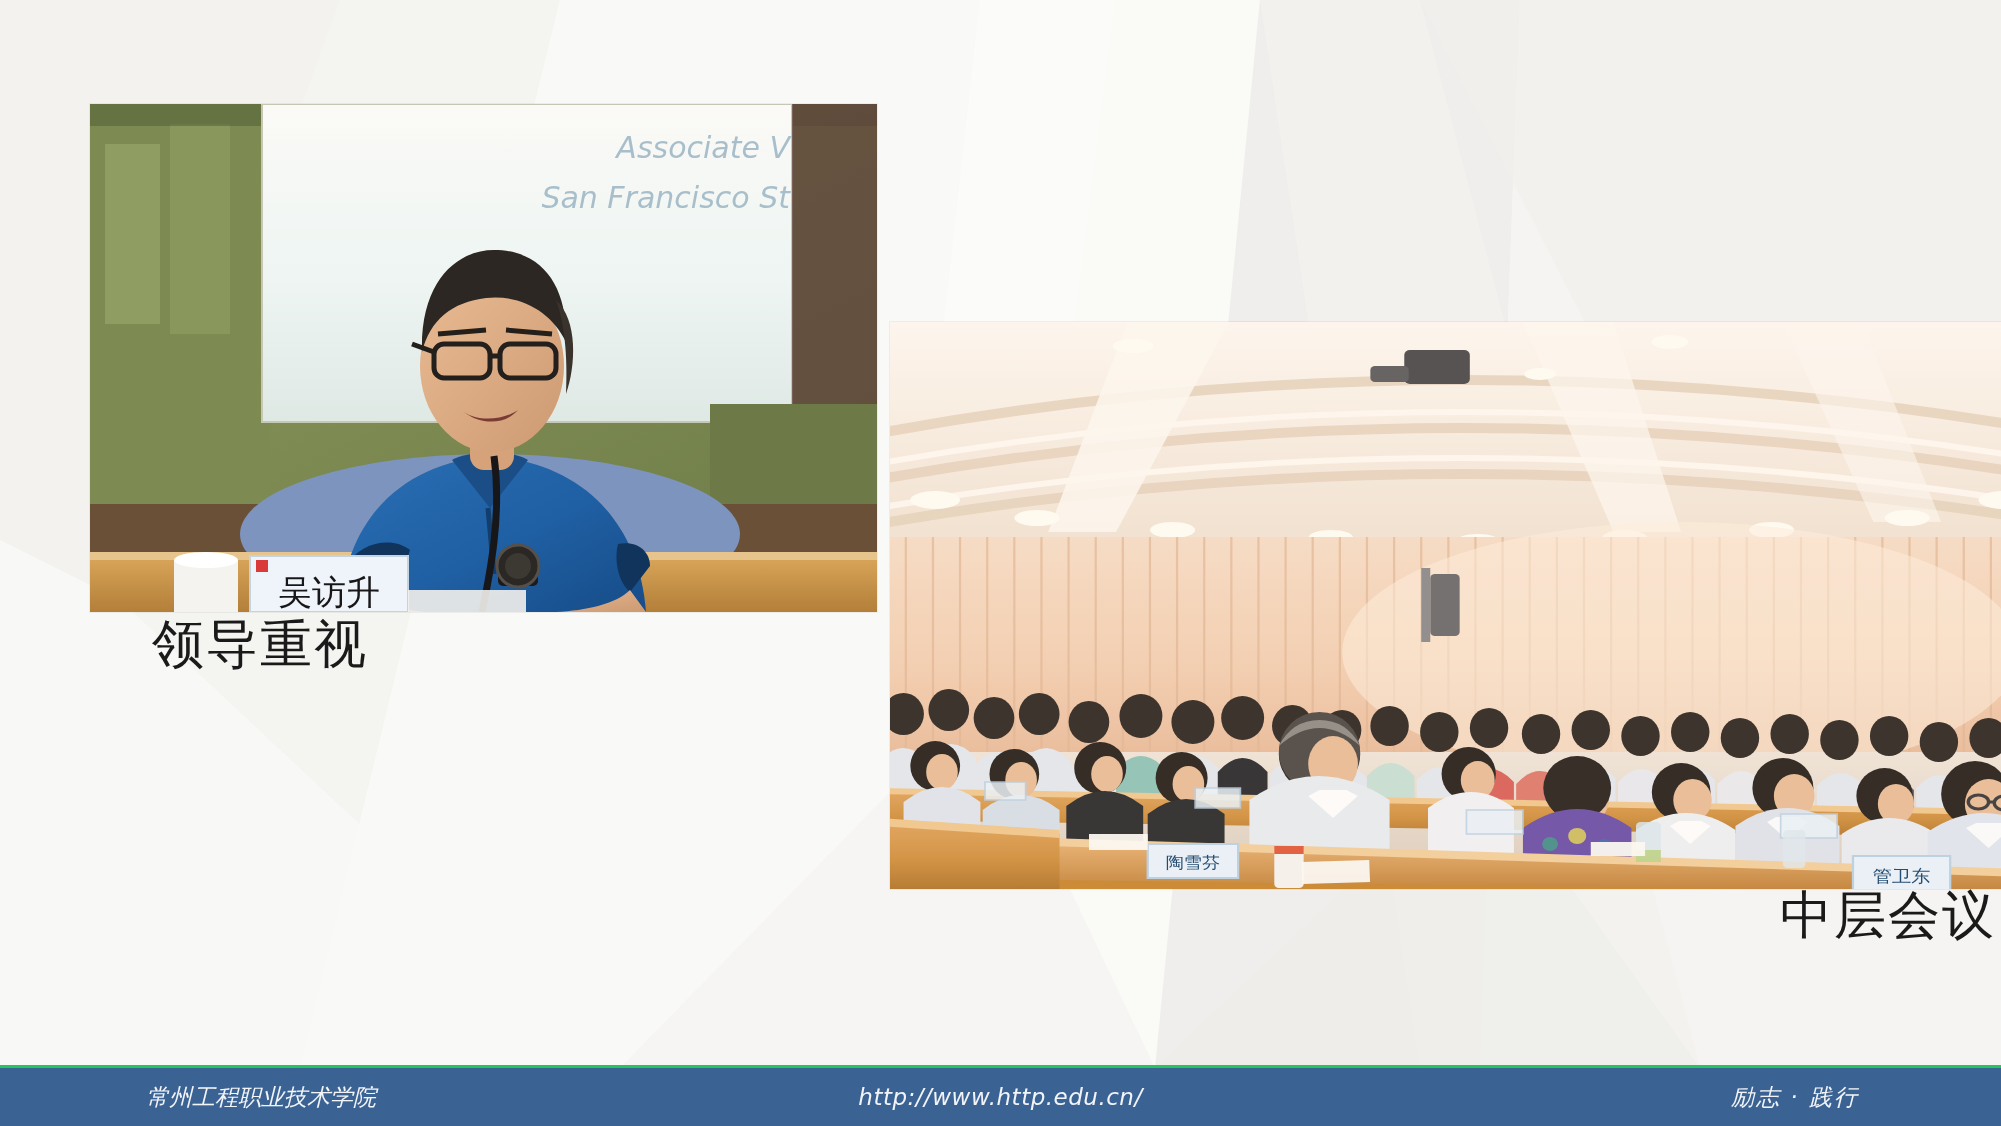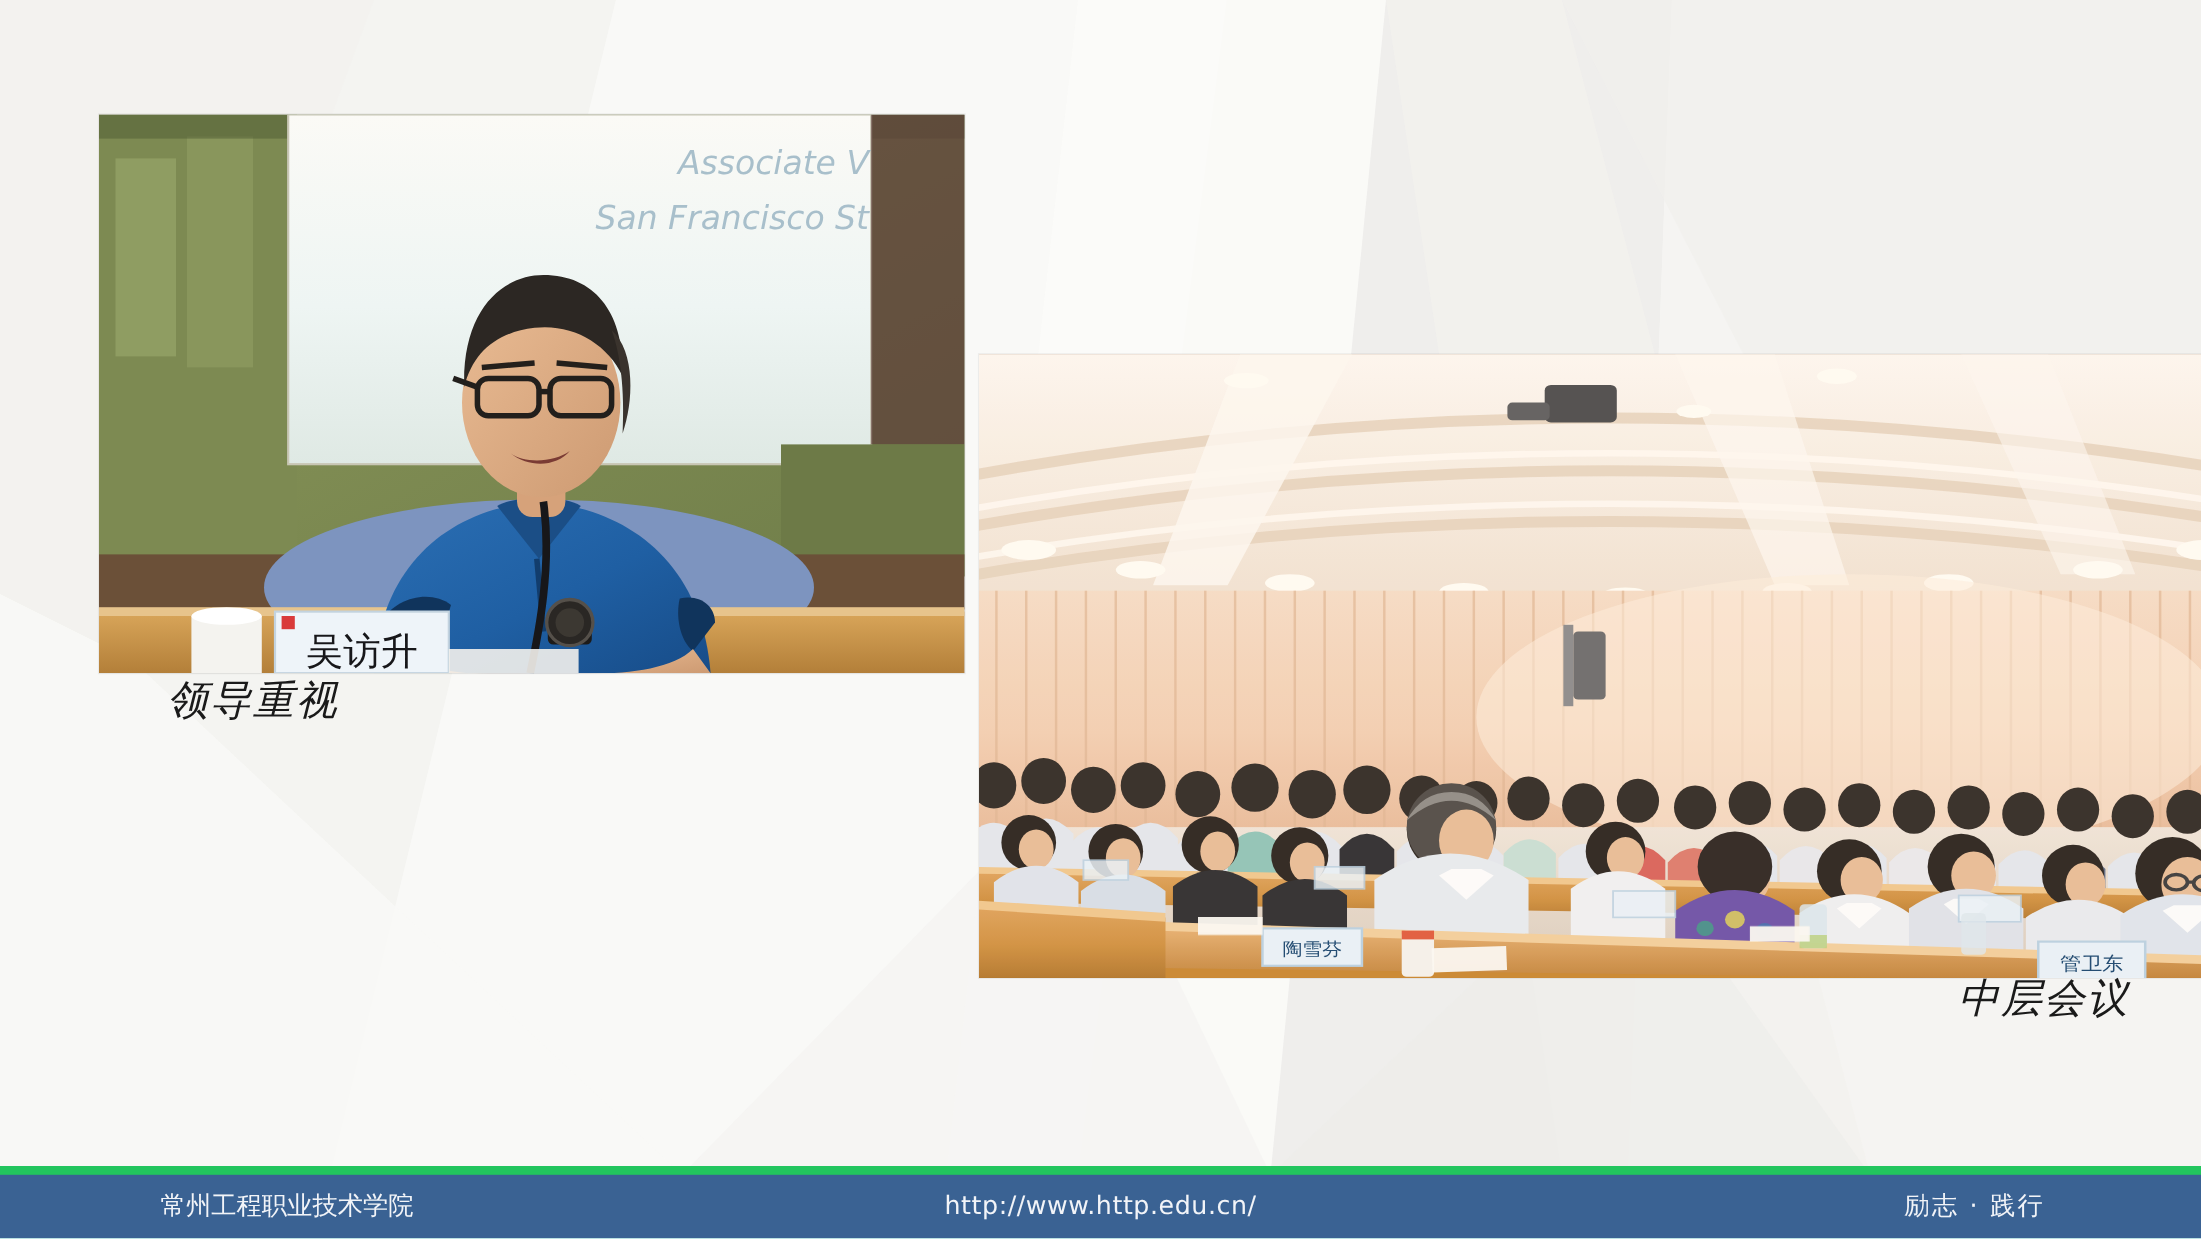--- a/index.html
+++ b/index.html
@@ -9,21 +9,21 @@
   }
   body {
     font-family: "Liberation Sans", "DejaVu Sans", sans-serif;
   }
 
   #slide {
     position: relative;
     width: 2001px;
     height: 1126px;
     overflow: hidden;
-    background: #5eead4;
+    background: #3b82f6;
   }
 
   
   #bg-art {
     position: absolute;
     inset: 0;
     width: 100%;
     height: 100%;
     display: block;
   }
@@ -48,41 +48,41 @@
     top: 322px;
     width: 1154px;
     height: 567px;
     box-shadow: 0 0 0 1px rgba(0,0,0,0.05);
   }
 
   
   .caption {
     position: absolute;
     color: #1a1a1a;
-    font-size: 37px;
+    font-size: 52px;
     line-height: 1;
     letter-spacing: 2px;
     white-space: nowrap;
     font-family: "DejaVu Sans", "Liberation Sans", sans-serif;
-    font-style: italic;
   }
   #caption-leader { left: 152px; top: 618px; }
   #caption-meeting { left: 1780px; top: 889px; }
 
   
   #footer {
     position: absolute;
     left: 0;
     right: 0;
     bottom: 0;
     height: 58px;
     background: #3a6293;
-    border-top: 8px solid #22c55e;
+    border-top: 3px solid #22c55e;
     display: flex;
     align-items: center;
+    font-style: italic;
   }
   .footer-text {
     position: absolute;
     color: #f2f4f8;
     font-size: 23px;
     line-height: 1;
     white-space: nowrap;
     font-family: "DejaVu Sans", "Liberation Sans", sans-serif;
   }
   #footer-org  { left: 146px; }

